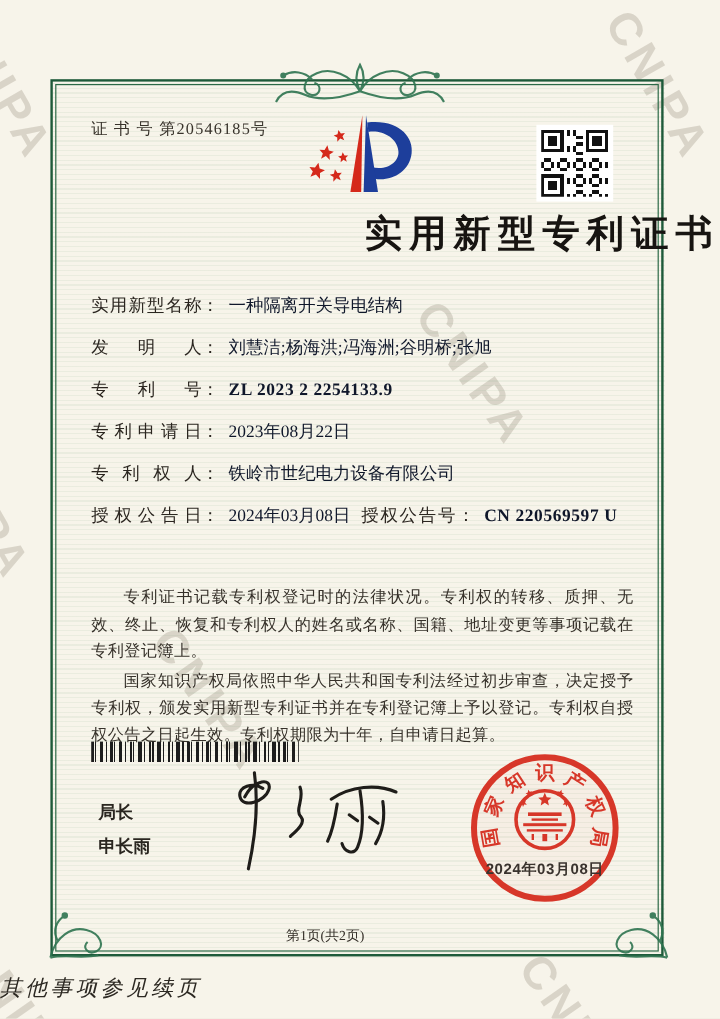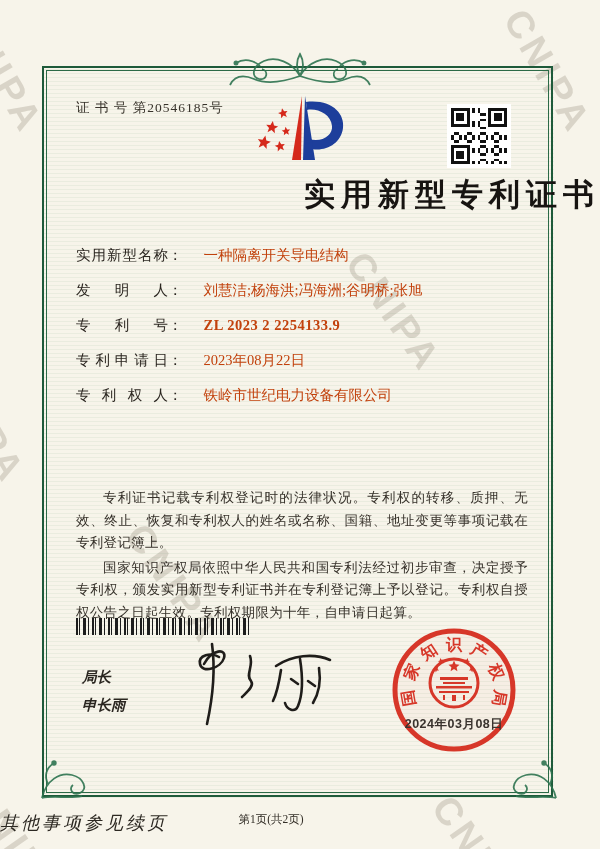--- a/index.html
+++ b/index.html
@@ -40,46 +40,46 @@
   .qr{position:absolute;left:447px;top:104px;z-index:2;background:#ffffff;
     padding:4px;line-height:0;}
   .title{position:absolute;left:0;top:174px;width:100%;text-align:right;z-index:2;
     font-size:31px;font-weight:bold;letter-spacing:6px;color:#171411;}
 
   .fields{position:absolute;left:76px;top:244px;width:462px;z-index:2;font-size:14.5px;}
   .frow{position:relative;margin-bottom:13px;line-height:22px;white-space:nowrap;}
   .flabel{display:inline-block;width:92px;text-align:justify;text-align-last:justify;
     color:#2b2620;vertical-align:top;}
   .colon{margin-right:8px;}
-  .fvalue{color:#c2410c;margin-left:13px;}
+  .fvalue{color:#0f172a;}
   .fvalue.num{font-weight:bold;letter-spacing:0.5px;}
   .g2{position:absolute;left:225px;top:0;}
   .g2 .flabel2{letter-spacing:1.5px;}
 
   .body-text{position:absolute;left:76px;top:487px;width:452px;z-index:2;}
   .body-text p{margin:0 0 2px 0;font-size:13.5px;line-height:22.5px;
     text-align:justify;text-indent:2em;color:#36312a;letter-spacing:0.3px;}
 
   .barcode{position:absolute;left:76px;top:618px;width:173px;height:17px;z-index:2;
     background:repeating-linear-gradient(90deg,
       #1d1d1d 0px,#1d1d1d 2px,rgba(0,0,0,0) 2px,rgba(0,0,0,0) 3px,
       #1d1d1d 3px,#1d1d1d 4px,rgba(0,0,0,0) 4px,rgba(0,0,0,0) 7px,
       #1d1d1d 7px,#1d1d1d 10px,rgba(0,0,0,0) 10px,rgba(0,0,0,0) 12px,
       #1d1d1d 12px,#1d1d1d 13px,rgba(0,0,0,0) 13px,rgba(0,0,0,0) 16px);}
 
   .director{position:absolute;left:82px;top:668px;z-index:2;
     font-family:"Liberation Sans","DejaVu Sans",sans-serif;font-weight:600;
     font-size:14.5px;color:#2a2620;}
-  .director div{margin-bottom:9px;font-style:italic;}
+  .director div{margin-bottom:9px;}
   .signature{position:absolute;left:152px;top:636px;z-index:2;}
 
   .seal{position:absolute;left:386px;top:620px;z-index:3;}
 
   .page-info{position:absolute;left:42px;top:772px;width:458px;text-align:center;
-    z-index:2;font-size:11.5px;color:#332e27;margin-top:40px;}
+    z-index:2;font-size:11.5px;color:#332e27;}
   .continuation{position:absolute;left:0;top:811px;width:100%;text-align:left;
     z-index:2;font-size:18px;letter-spacing:3px;color:#2c2822;font-style:italic;}
 </style>
 </head>
 <body>
 
 <div class="page">
 
   <span class="wm" style="left:-16px;top:2px;transform:rotate(60deg);">CNIPA</span>
   <span class="wm" style="left:532px;top:2px;transform:rotate(60deg);">CNIPA</span>
@@ -257,20 +257,26 @@
     </div>
     <div class="frow">
       <span class="flabel">专利号</span><span class="colon">：</span><span class="fvalue num">ZL 2023 2 2254133.9</span>
     </div>
     <div class="frow">
       <span class="flabel">专利申请日</span><span class="colon">：</span><span class="fvalue">2023年08月22日</span>
     </div>
     <div class="frow">
       <span class="flabel">专利权人</span><span class="colon">：</span><span class="fvalue">铁岭市世纪电力设备有限公司</span>
     </div>
+    <div class="frow">
+      <span class="flabel">授权公告日</span><span class="colon">：</span><span class="fvalue">2024年03月08日</span>
+      <span class="g2">
+        <span class="flabel2">授权公告号</span><span class="colon">：</span><span class="fvalue num">CN 220569597 U</span>
+      </span>
+    </div>
   </div>
 
   <div class="body-text">
     <p>专利证书记载专利权登记时的法律状况。专利权的转移、质押、无效、终止、恢复和专利权人的姓名或名称、国籍、地址变更等事项记载在专利登记簿上。</p>
     <p>国家知识产权局依照中华人民共和国专利法经过初步审查，决定授予专利权，颁发实用新型专利证书并在专利登记簿上予以登记。专利权自授权公告之日起生效。专利权期限为十年，自申请日起算。</p>
   </div>
 
   <div class="barcode"></div>
 
   <div class="director">

